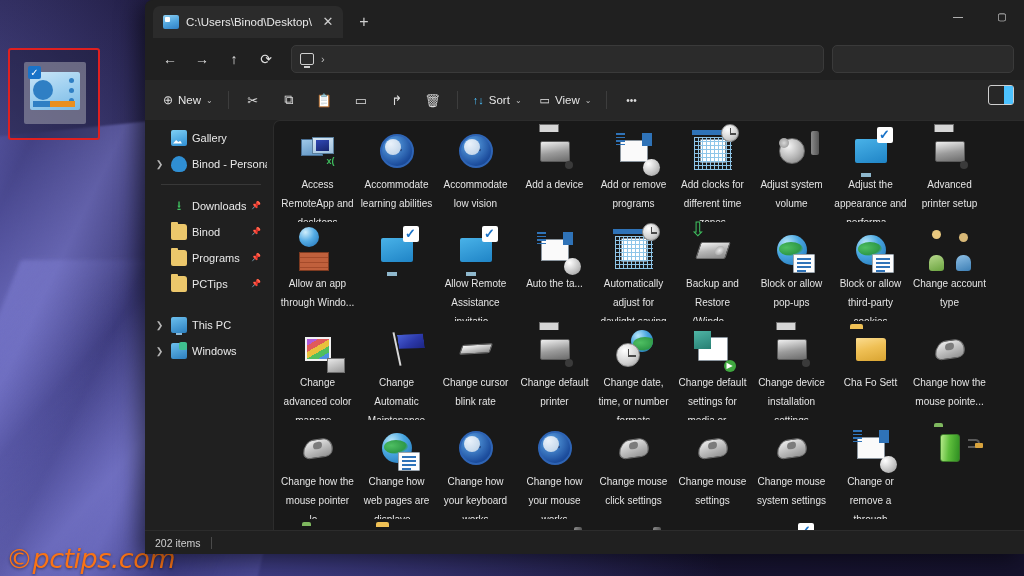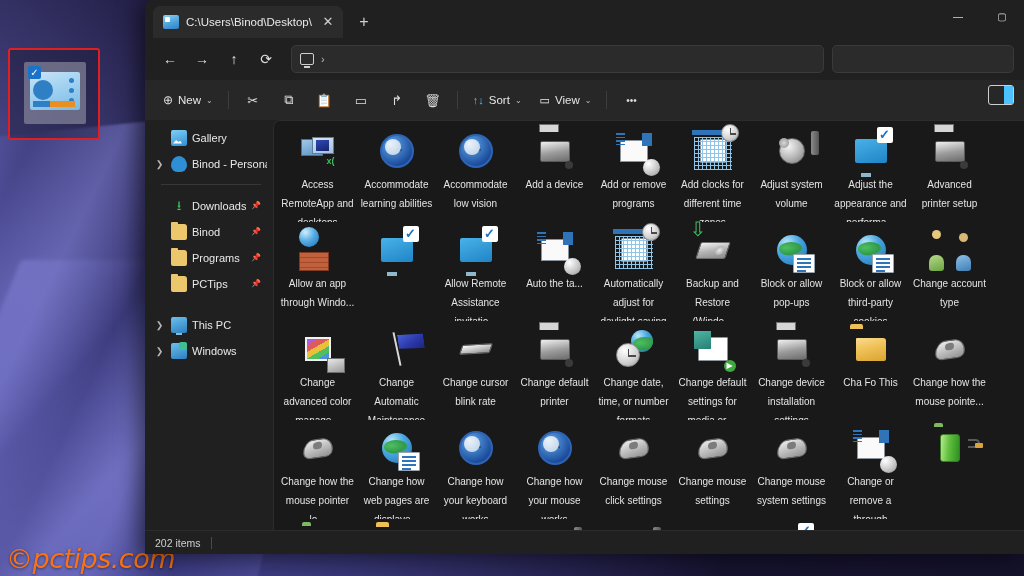--- a/index.html
+++ b/index.html
@@ -941,21 +941,21 @@
             <div class="cell">
               <div class="glyph">
                 <div class="i-printer"></div>
               </div>
               <div class="cap">Change device installation settings</div>
             </div>
             <div class="cell">
               <div class="glyph">
                 <div class="i-folder"></div>
               </div>
-              <div class="cap">Cha Fo This</div>
+              <div class="cap">Cha Fo Sett</div>
             </div>
             <div class="cell">
               <div class="glyph">
                 <div class="i-mouse"></div>
               </div>
               <div class="cap">Change how the mouse pointe...</div>
             </div>
             <div class="cell">
               <div class="glyph">
                 <div class="i-mouse"></div>

